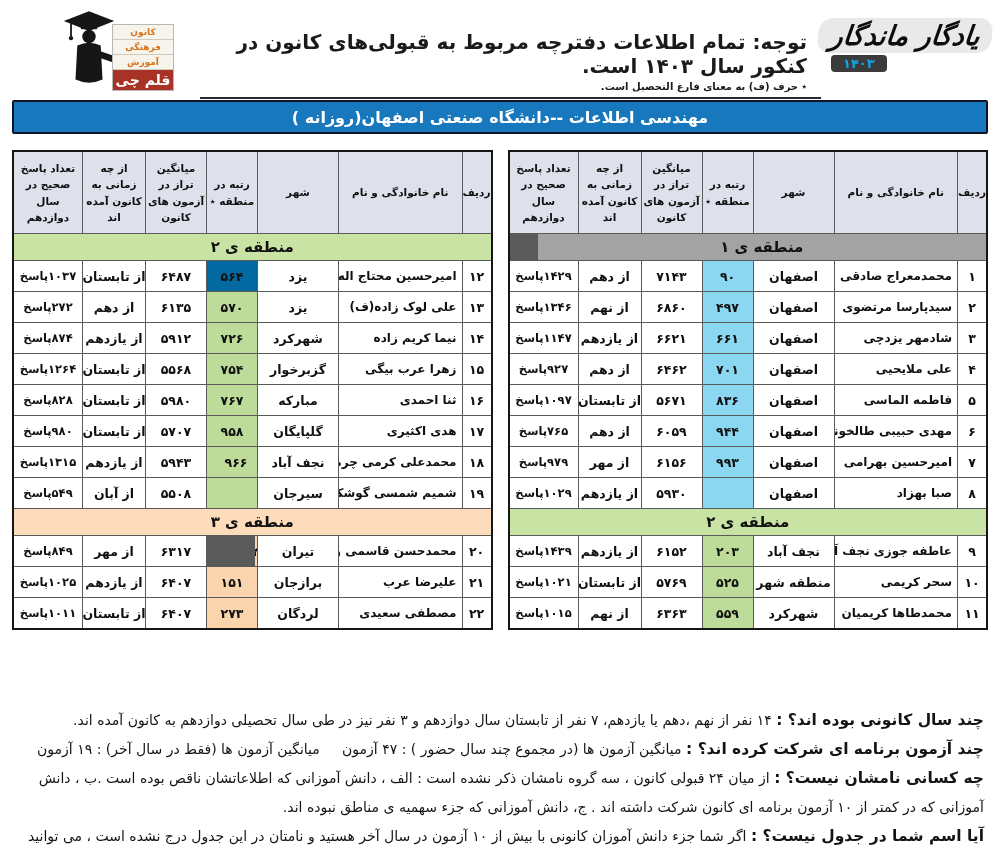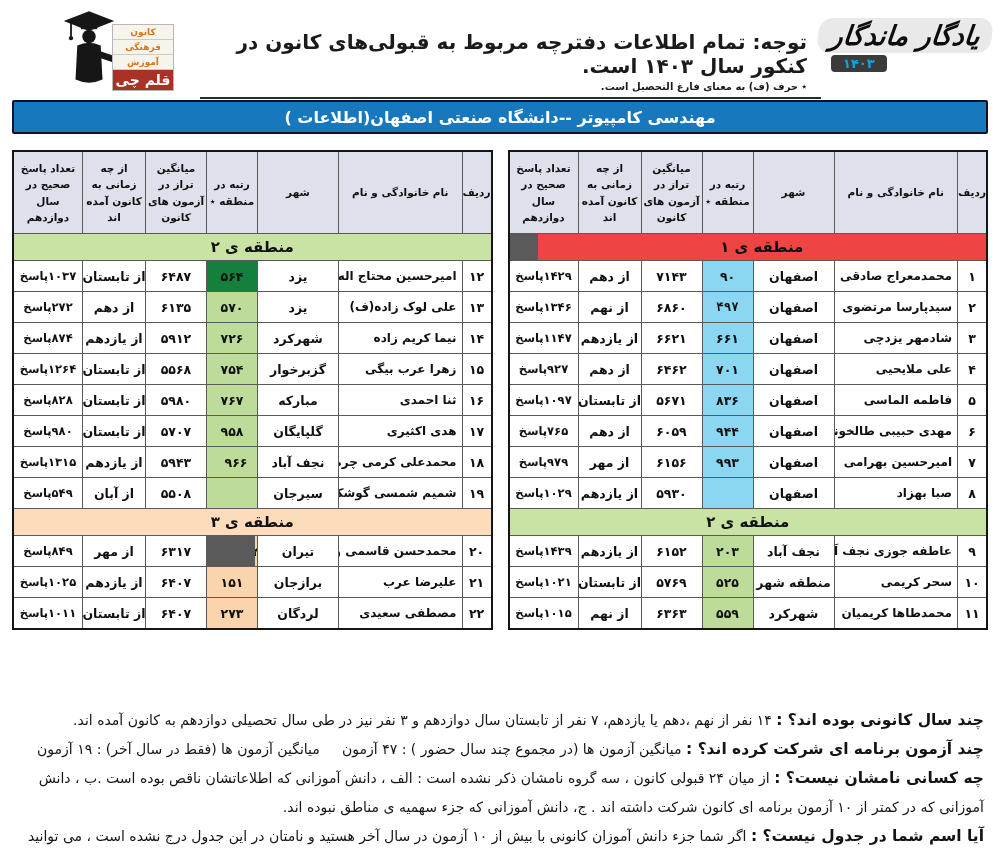--- a/index.html
+++ b/index.html
@@ -76,48 +76,48 @@
     <div class="note">
       <div class="n1">توجه: تمام اطلاعات دفترچه مربوط به قبولی‌های کانون در کنکور سال ۱۴۰۳ است.</div>
       <div class="n2">٭ حرف (ف) به معنای فارغ التحصیل است.</div>
     </div>
     <div class="brand">
       <div class="callig">یادگار ماندگار</div>
       <div class="ybadge">۱۴۰۳</div>
     </div>
   </div>
 
-  <div class="titlebar">مهندسی کامپیوتر --دانشگاه صنعتی اصفهان(اطلاعات )</div>
+  <div class="titlebar">مهندسی اطلاعات --دانشگاه صنعتی اصفهان(روزانه )</div>
 
   <div class="tables">
     <div class="tbl">
         <div class="trow thead">
           <div class="tcell hcell col0">ردیف</div>
           <div class="tcell hcell col1">نام خانوادگی و نام</div>
           <div class="tcell hcell col2">شهر</div>
           <div class="tcell hcell col3">رتبه در منطقه ٭</div>
           <div class="tcell hcell col4">میانگین تراز در آزمون های کانون</div>
           <div class="tcell hcell col5">از چه زمانی به کانون آمده اند</div>
           <div class="tcell hcell col6">تعداد پاسخ صحیح در سال دوازدهم</div>
         </div>
-        <div class="banner" style="background: #ef4444; margin-left: 28px;">منطقه ی ۱</div>
+        <div class="banner" style="background: #a3a3a3; margin-left: 28px;">منطقه ی ۱</div>
         <div class="trow">
           <div class="tcell dcell col0">۱</div>
           <div class="tcell dcell col1">محمدمعراج صادقی</div>
           <div class="tcell dcell col2">اصفهان</div>
           <div class="tcell dcell col3" style="background: rgb(139, 214, 241);">۹۰</div>
           <div class="tcell dcell col4">۷۱۴۳</div>
           <div class="tcell dcell col5">از دهم</div>
           <div class="tcell dcell col6">۱۴۲۹پاسخ</div>
         </div>
         <div class="trow">
           <div class="tcell dcell col0">۲</div>
           <div class="tcell dcell col1">سیدپارسا مرتضوی</div>
           <div class="tcell dcell col2">اصفهان</div>
-          <div class="tcell dcell col3" style="background: rgb(139, 214, 241); font-family: Liberation Mono, monospace;">۴۹۷</div>
+          <div class="tcell dcell col3" style="background: rgb(139, 214, 241);">۴۹۷</div>
           <div class="tcell dcell col4">۶۸۶۰</div>
           <div class="tcell dcell col5">از نهم</div>
           <div class="tcell dcell col6">۱۳۴۶پاسخ</div>
         </div>
         <div class="trow">
           <div class="tcell dcell col0">۳</div>
           <div class="tcell dcell col1">شادمهر یزدچی</div>
           <div class="tcell dcell col2">اصفهان</div>
           <div class="tcell dcell col3" style="background: rgb(139, 214, 241);">۶۶۱</div>
           <div class="tcell dcell col4">۶۶۲۱</div>
@@ -206,21 +206,21 @@
           <div class="tcell hcell col3">رتبه در منطقه ٭</div>
           <div class="tcell hcell col4">میانگین تراز در آزمون های کانون</div>
           <div class="tcell hcell col5">از چه زمانی به کانون آمده اند</div>
           <div class="tcell hcell col6">تعداد پاسخ صحیح در سال دوازدهم</div>
         </div>
         <div class="banner" style="background: rgb(201, 227, 165);">منطقه ی ۲</div>
         <div class="trow">
           <div class="tcell dcell col0">۱۲</div>
           <div class="tcell dcell col1">امیرحسین محتاج اله یزدی</div>
           <div class="tcell dcell col2">یزد</div>
-          <div class="tcell dcell col3" style="background: #15803d;">۵۶۴</div>
+          <div class="tcell dcell col3" style="background: #0369a1;">۵۶۴</div>
           <div class="tcell dcell col4">۶۴۸۷</div>
           <div class="tcell dcell col5">از تابستان</div>
           <div class="tcell dcell col6">۱۰۳۷پاسخ</div>
         </div>
         <div class="trow">
           <div class="tcell dcell col0">۱۳</div>
           <div class="tcell dcell col1">علی لوک زاده(ف)</div>
           <div class="tcell dcell col2">یزد</div>
           <div class="tcell dcell col3" style="background: rgb(190, 220, 153);">۵۷۰</div>
           <div class="tcell dcell col4">۶۱۳۵</div>

